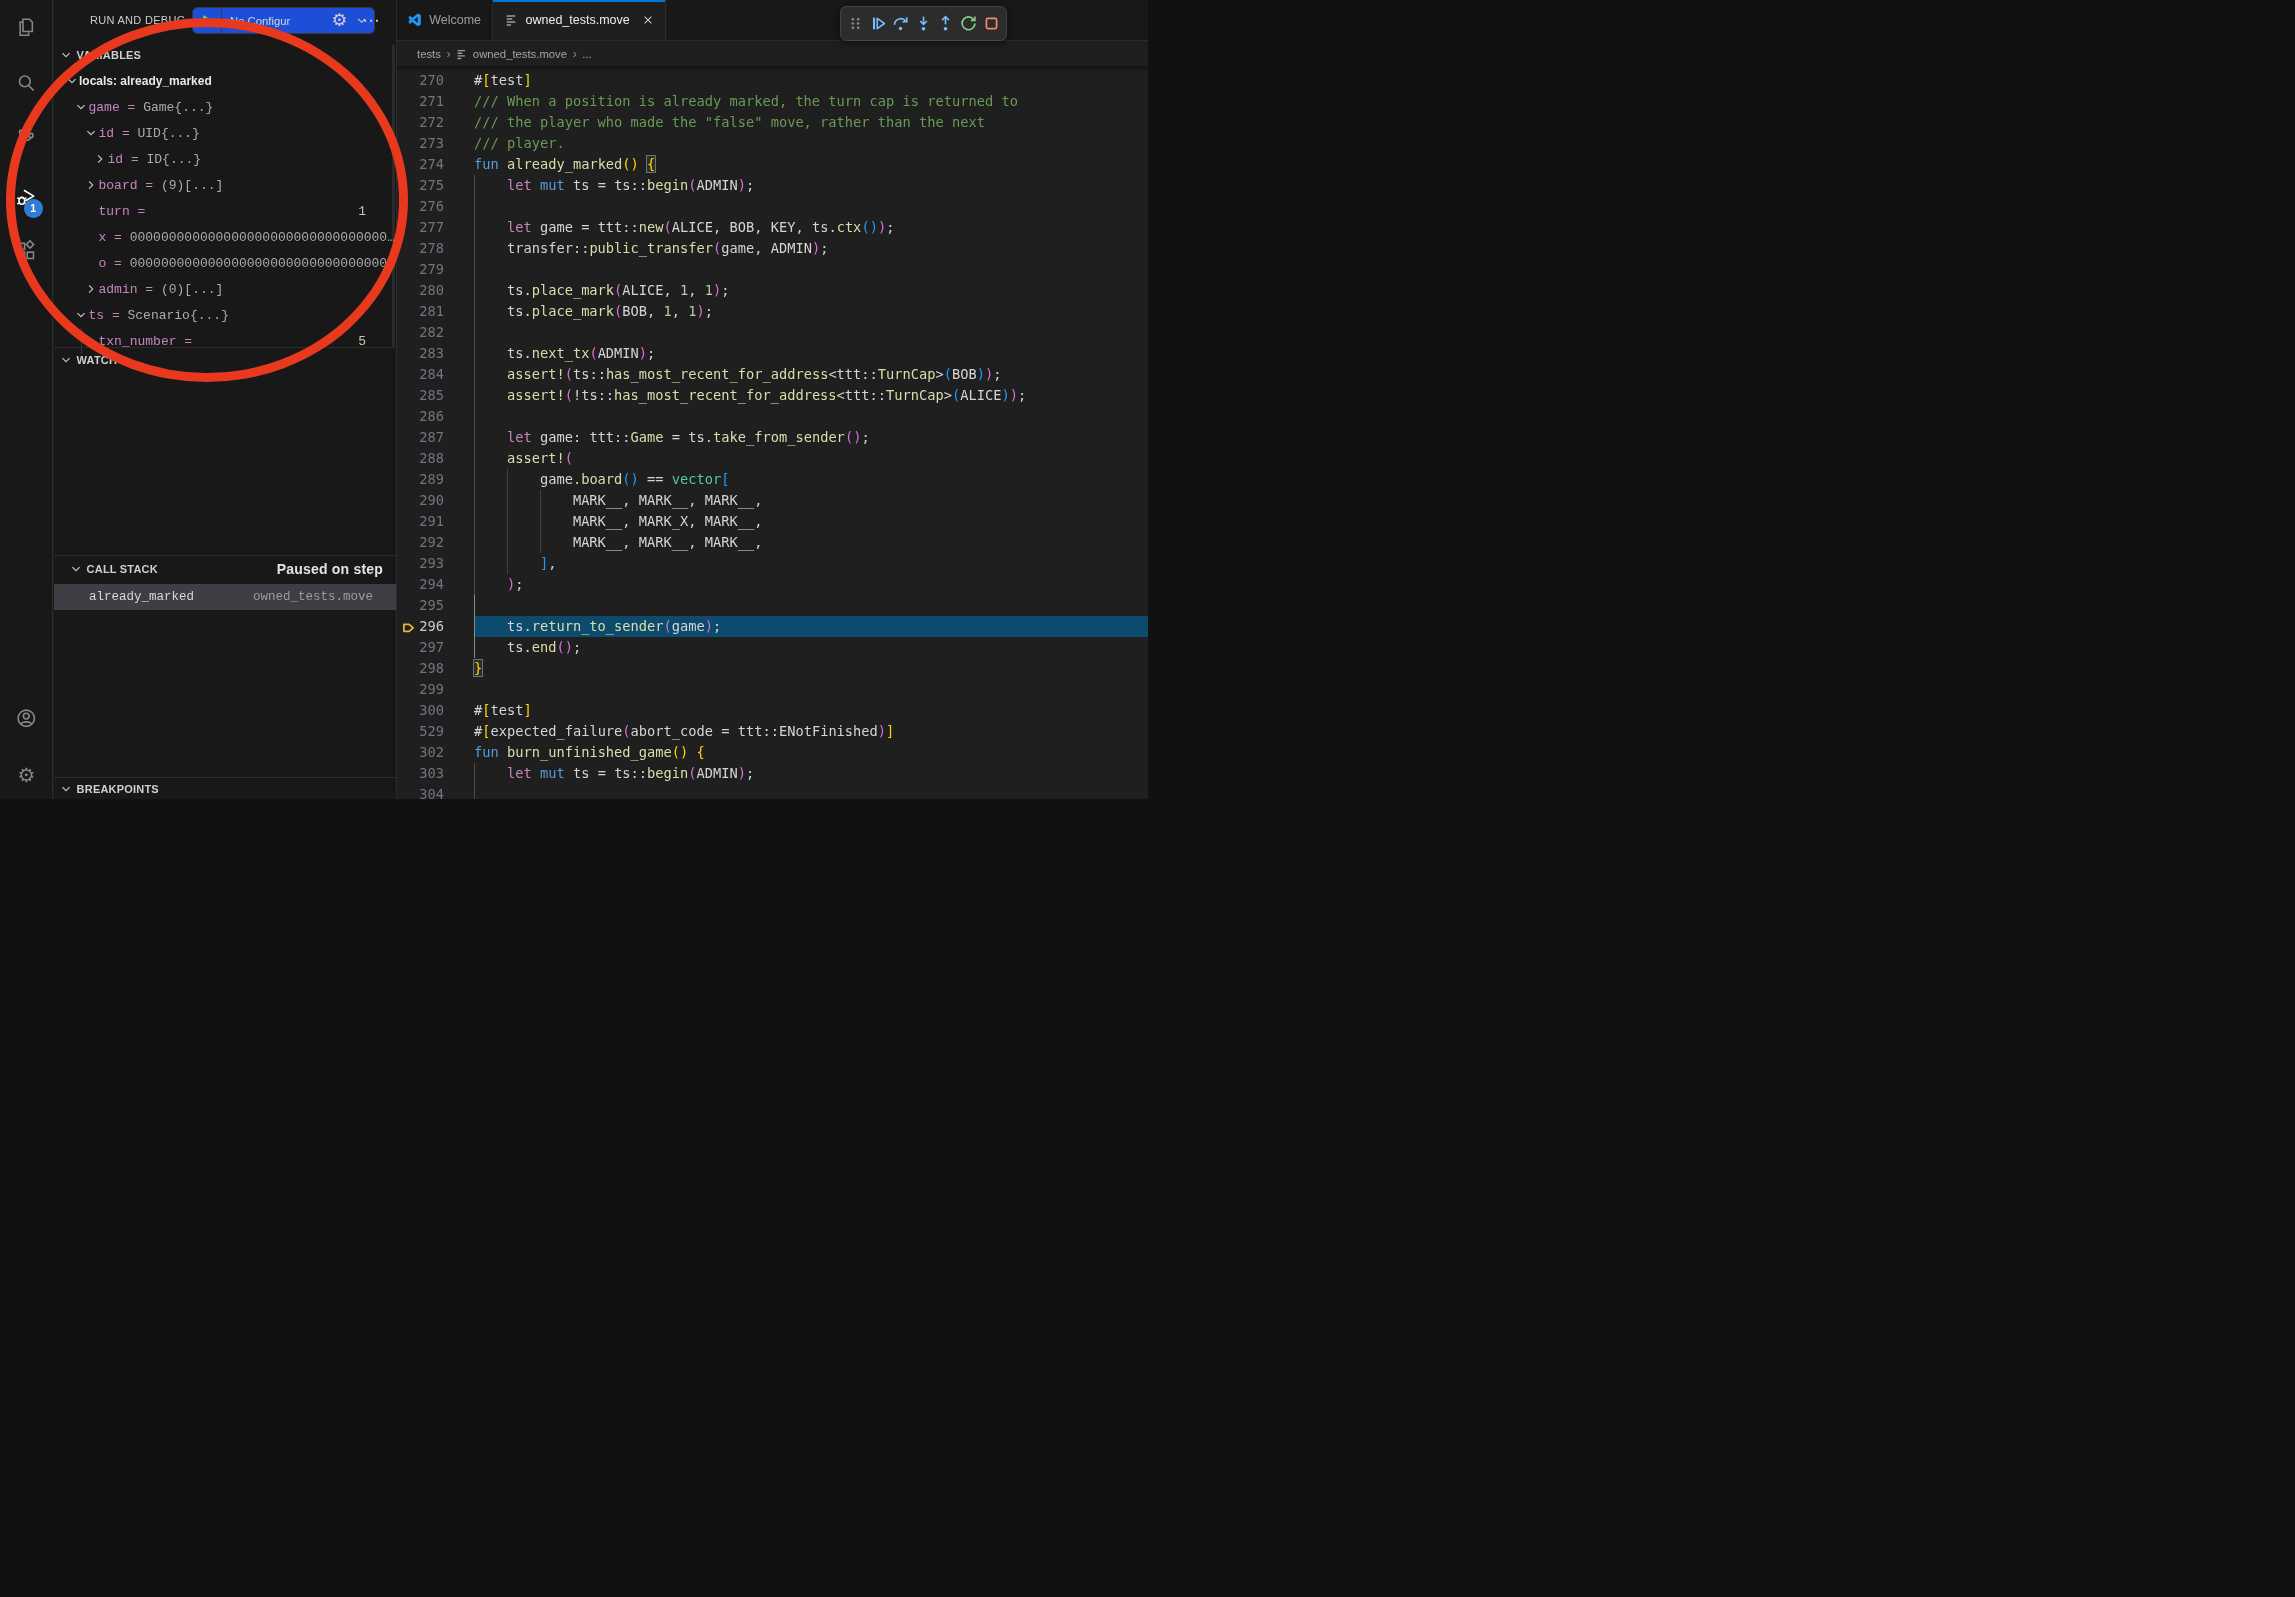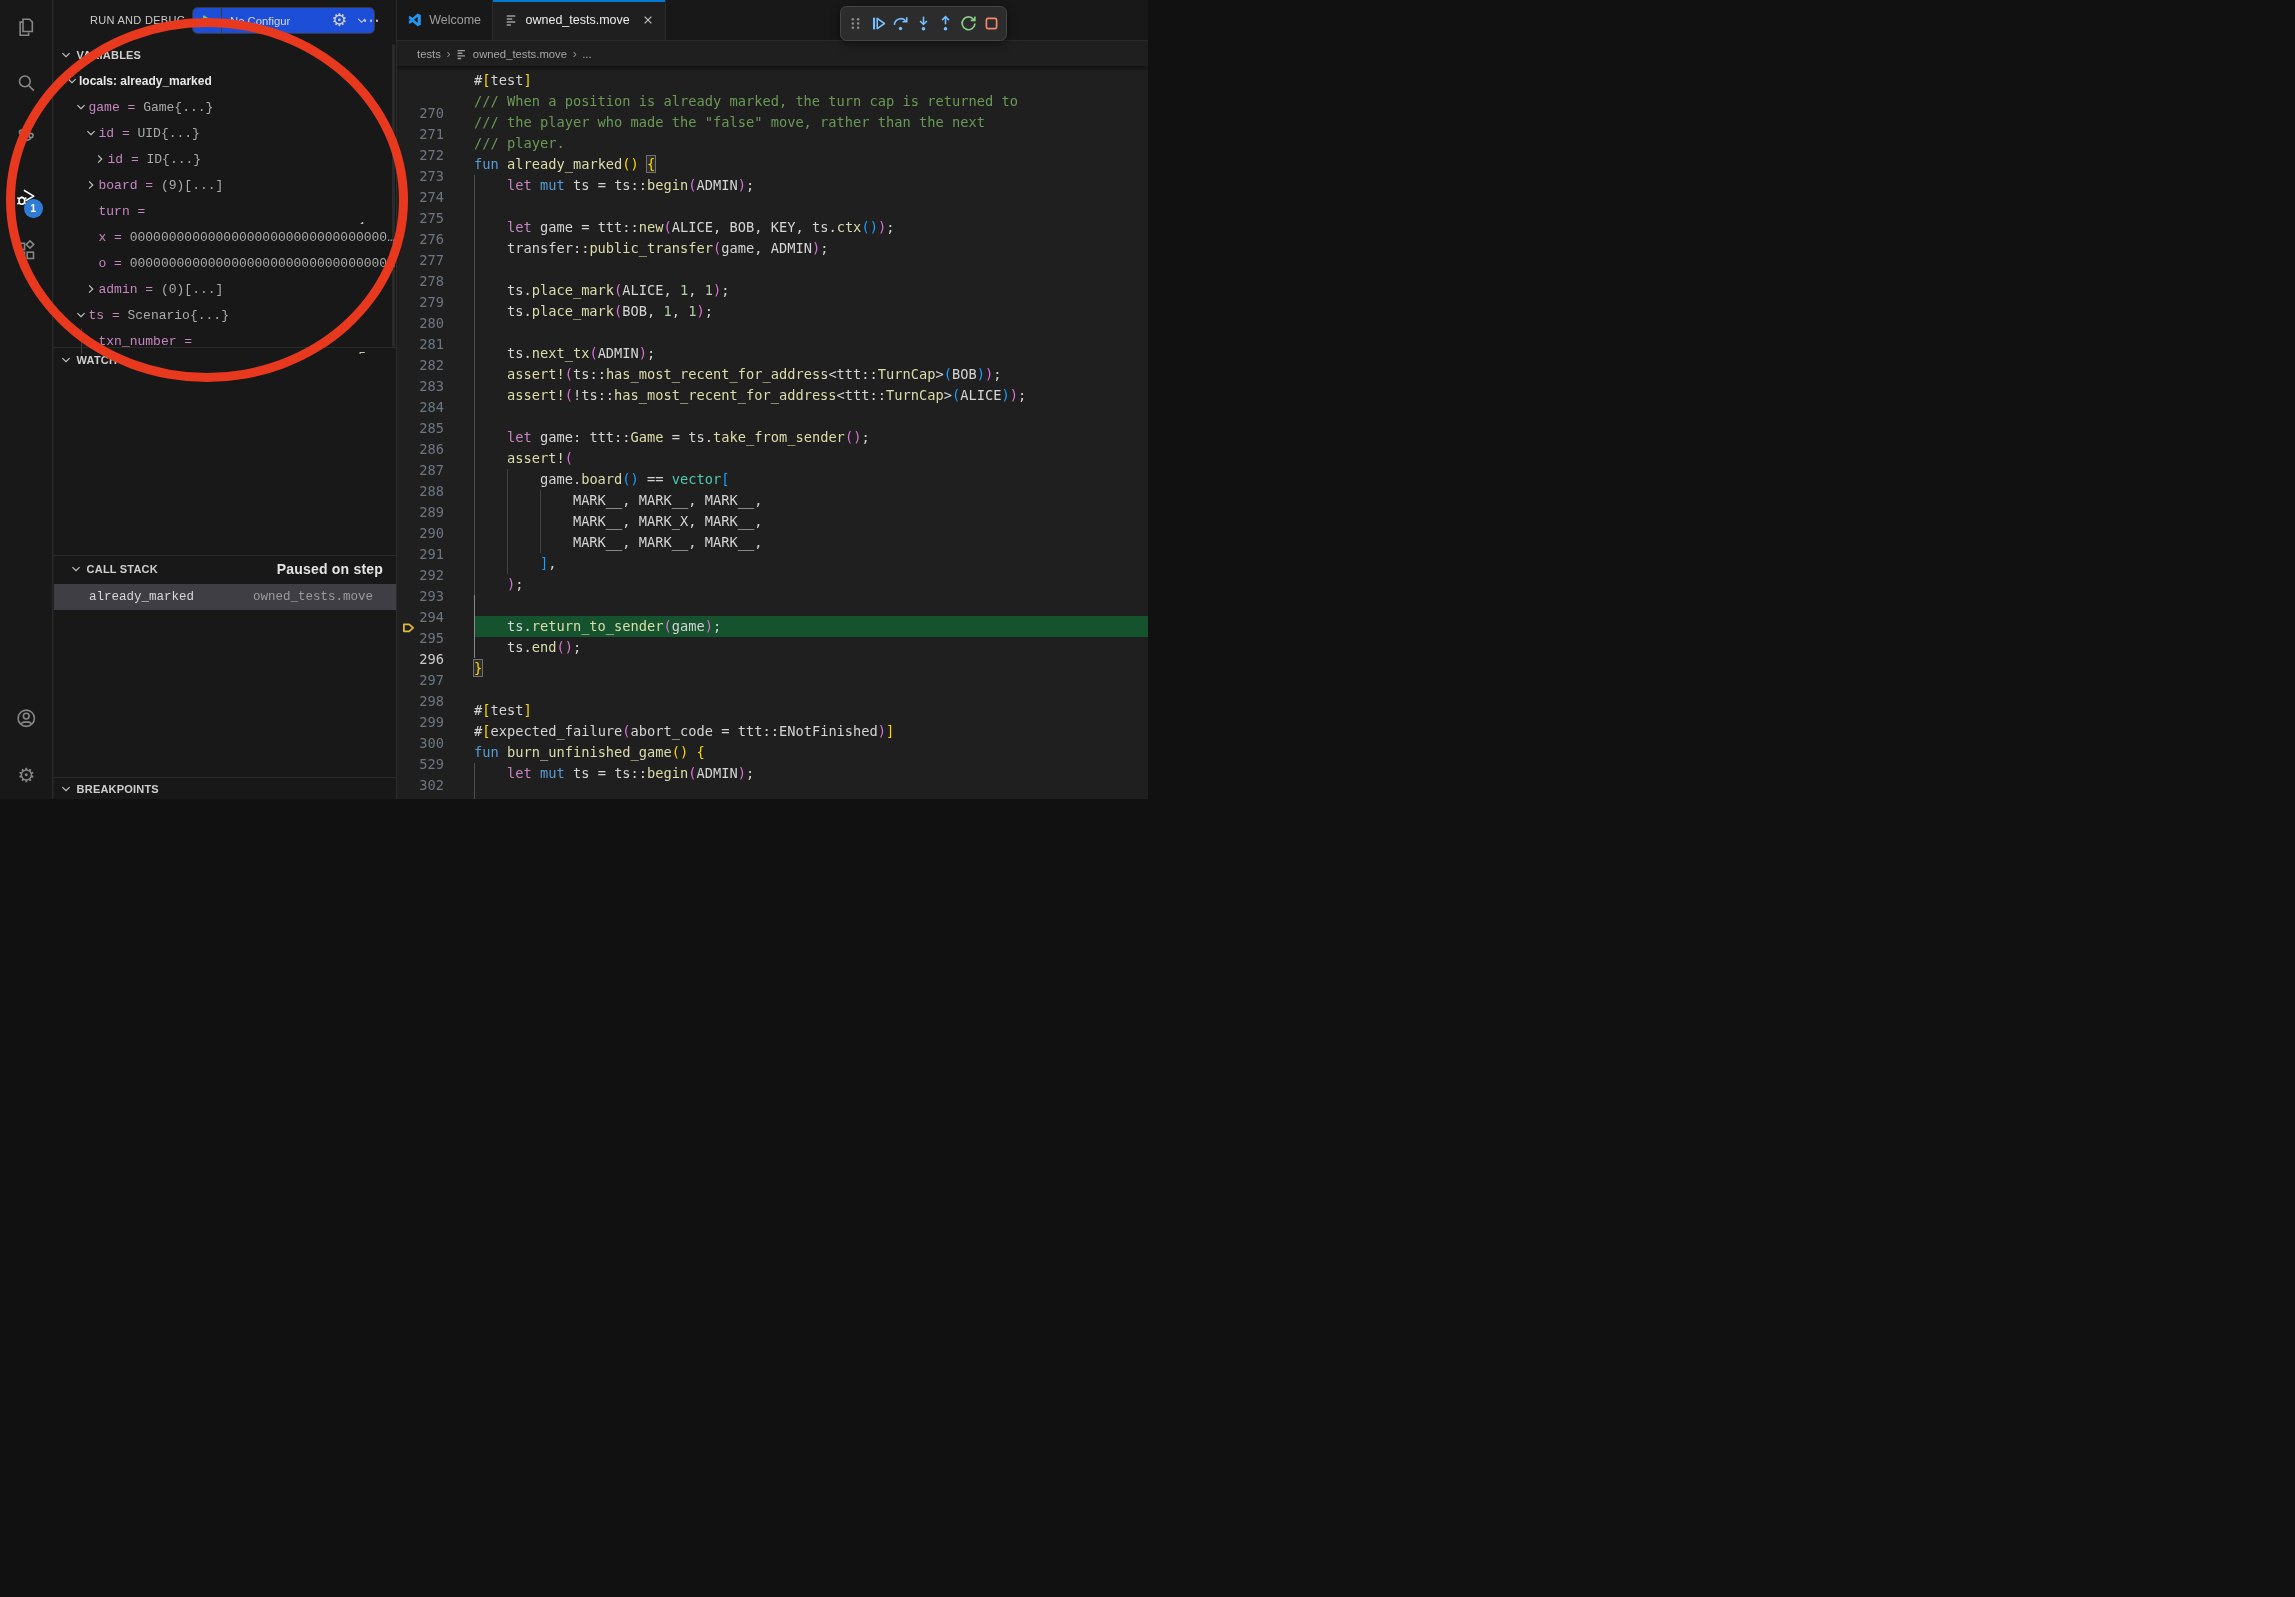--- a/index.html
+++ b/index.html
@@ -60,25 +60,25 @@
 
   .crumbs { position:absolute; top:41px; left:0; right:0; height:25px; display:flex; align-items:center; gap:5.6px; padding-left:20px; font-size:11.3px; color:#a5a5a5; background:#1f1f1f; }
   .crumb { display:flex; align-items:center; gap:4.8px; cursor:pointer; }
   .crumb svg { width:12px; height:12px; }
   .csep { color:#8a8a8a; font-size:12px; }
 
   .code { position:absolute; top:66px; left:0; right:0; bottom:0; overflow:hidden; padding-top:4px; font-family:"DejaVu Sans Mono", monospace; font-size:13.7px; }
   .code::before { content:""; position:absolute; top:0; left:0; right:0; height:5.6px; background:linear-gradient(rgba(0,0,0,.45), rgba(0,0,0,0)); z-index:4; pointer-events:none; }
   .line { display:flex; height:21px; line-height:21px; }
   .gutter { position:relative; width:77px; flex:none; }
-  .num { position:absolute; right:30px; color:#6e7681;margin-top:33px; }
+  .num { position:absolute; right:30px; color:#6e7681; }
   .line.cur .num { color:#cccccc; }
   .ptr { position:absolute; left:4.8px; top:4px; width:13.7px; height:13.7px; }
   .content { position:relative; flex:1; white-space:pre; }
-  .line.cur .content { background:#14532d; }
+  .line.cur .content { background:#0c4a6e; }
   .g { position:absolute; top:0; bottom:0; width:0.8px; background:#404040; }
   .g.l0 { background:#4d4d4d; }
   .g.hb { background:#8a8a8a; }
   .tk.pl { color:#d4d4d4; } .tk.cm { color:#6a9955; } .tk.kb { color:#569cd6; }
   .tk.kp { color:#c586c0; } .tk.fn { color:#dcdcaa; } .tk.nu { color:#b5cea8; }
   .tk.ty { color:#4ec9b0; } .tk.b1 { color:#ffd700; } .tk.b2 { color:#da70d6; } .tk.b3 { color:#179fff; }
   .tk.bm { outline:0.8px solid #707070; background:rgba(110,110,110,.18); }
 
   .dbg-toolbar { position:absolute; left:443px; top:6.4px; height:35px; background:#2c2c2d; border:0.8px solid #454545; border-radius:6.4px; box-shadow:0 2.4px 8px rgba(0,0,0,.5); display:flex; align-items:center; padding:0 4px; gap:1.6px; z-index:6; }
   .dbtn { width:21px; height:26px; display:flex; align-items:center; justify-content:center; cursor:pointer; border-radius:4px; }

